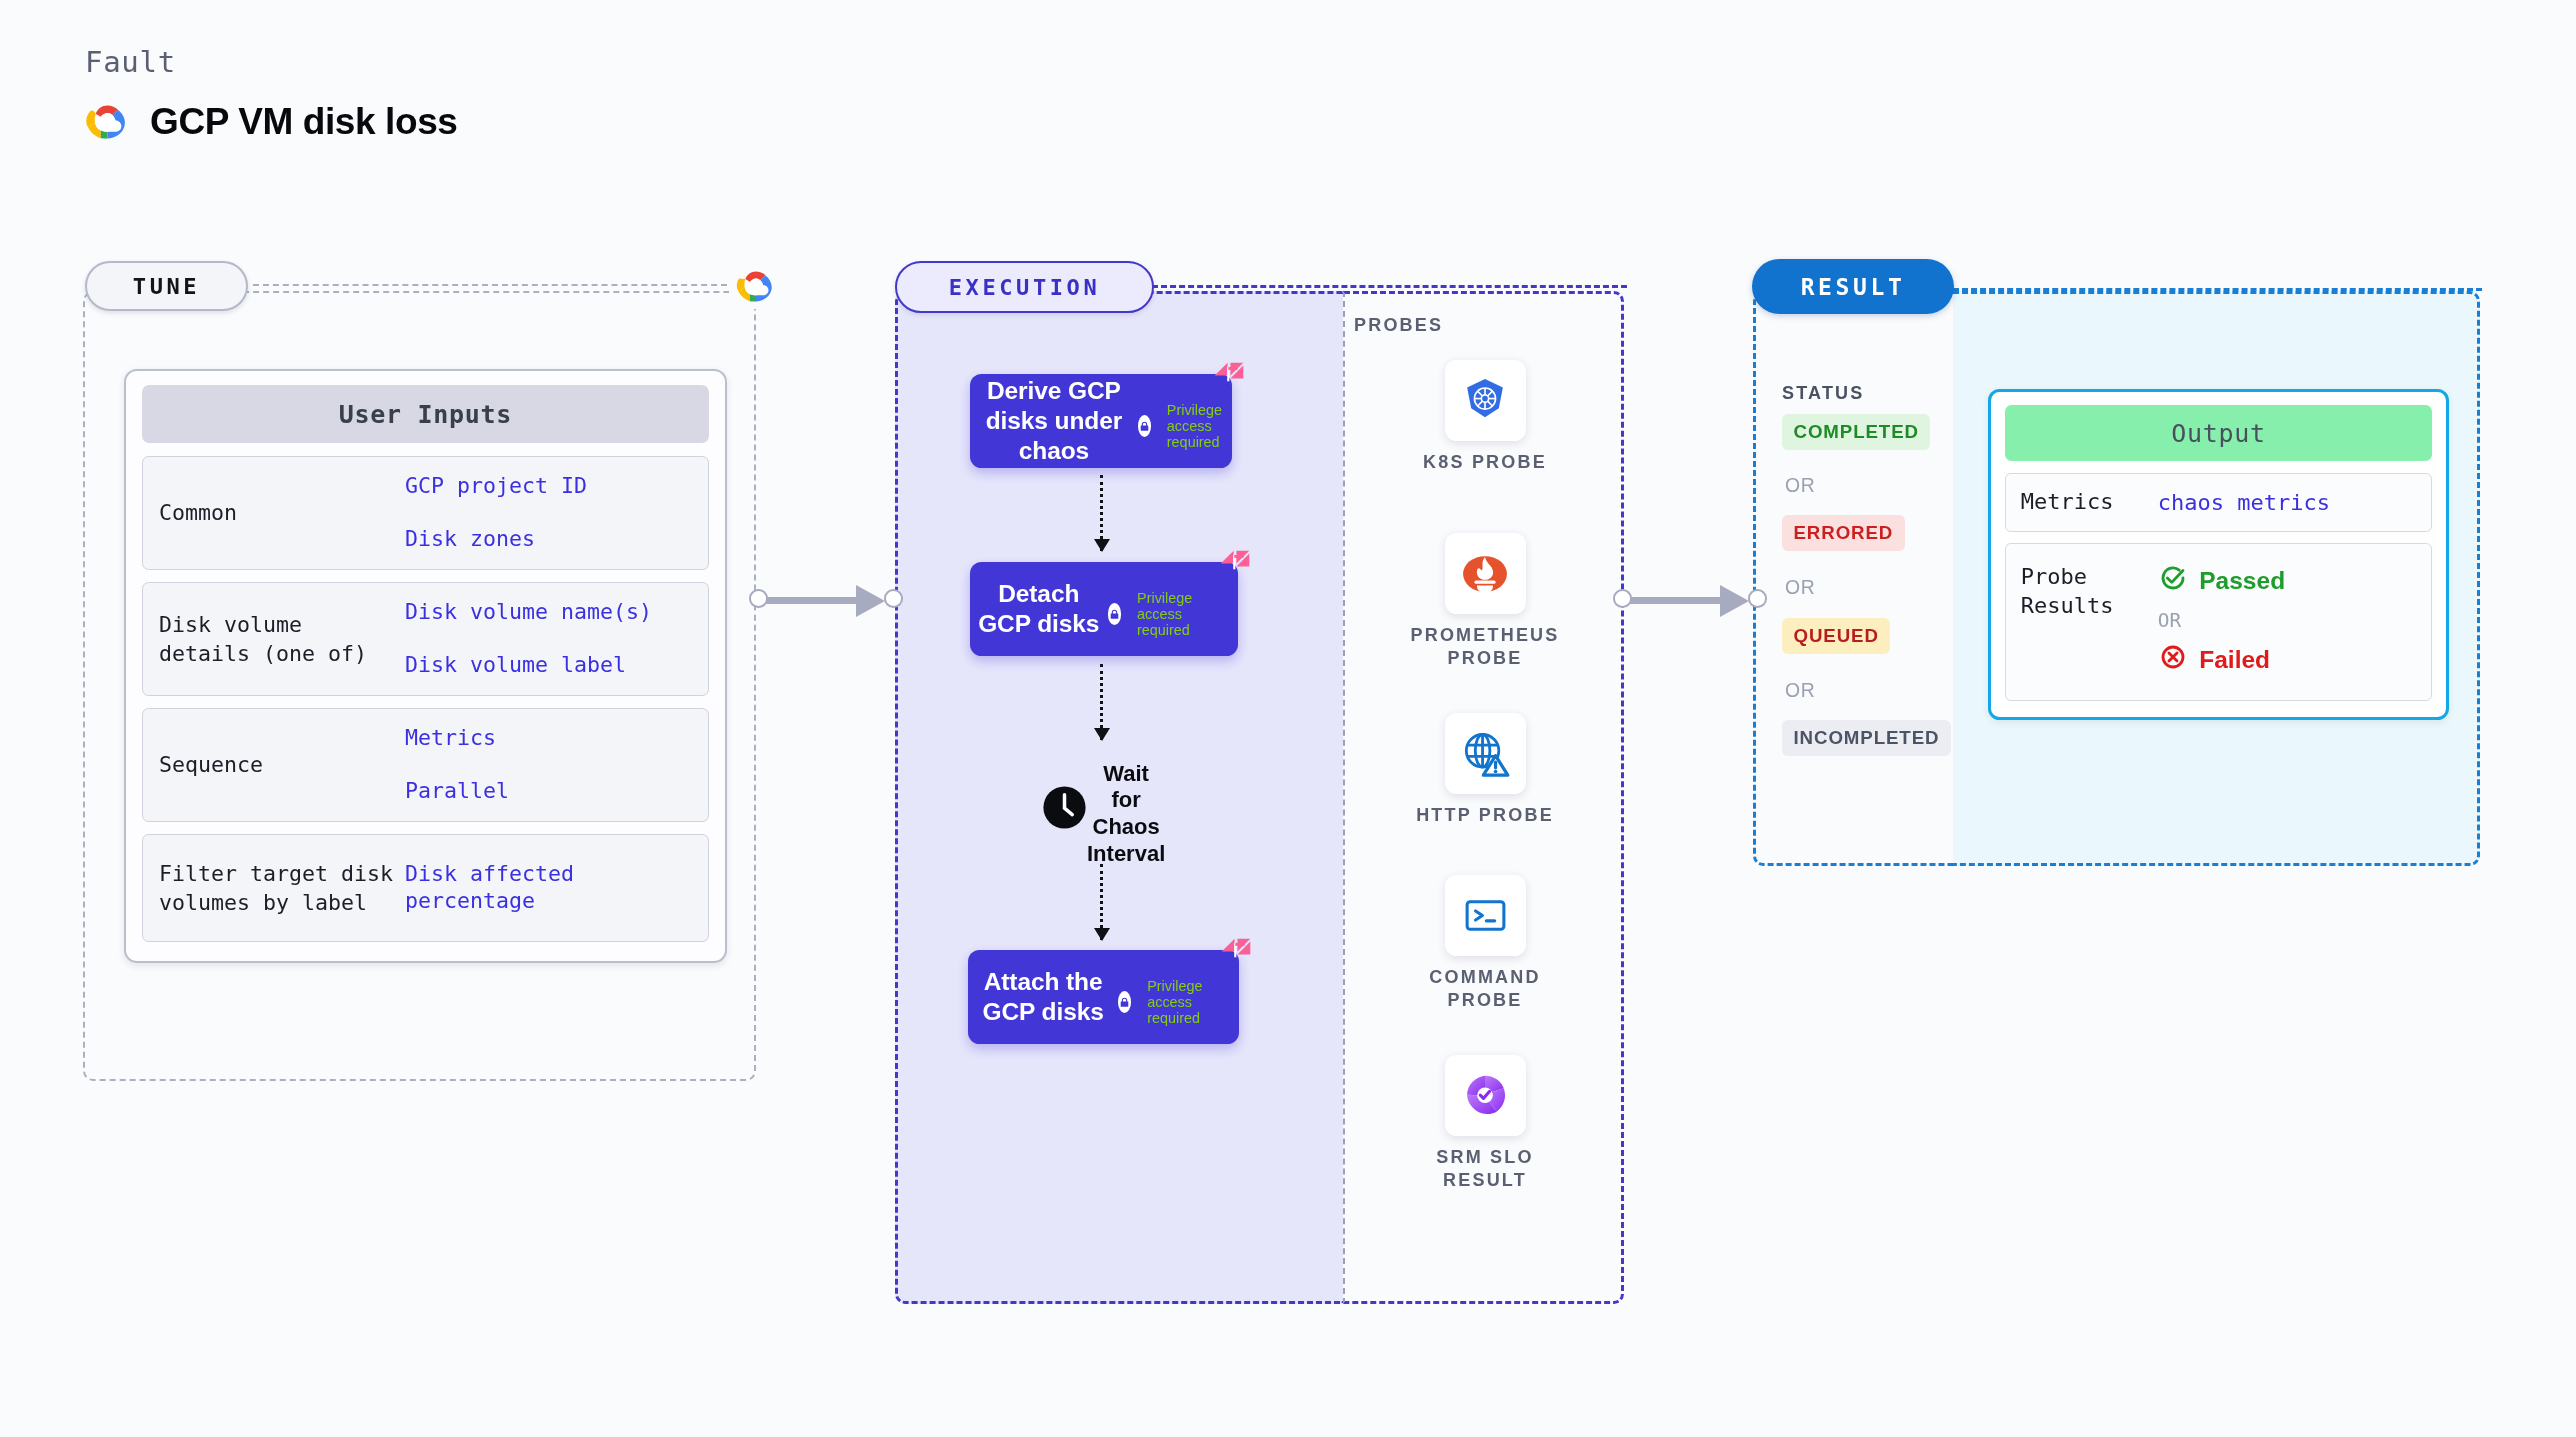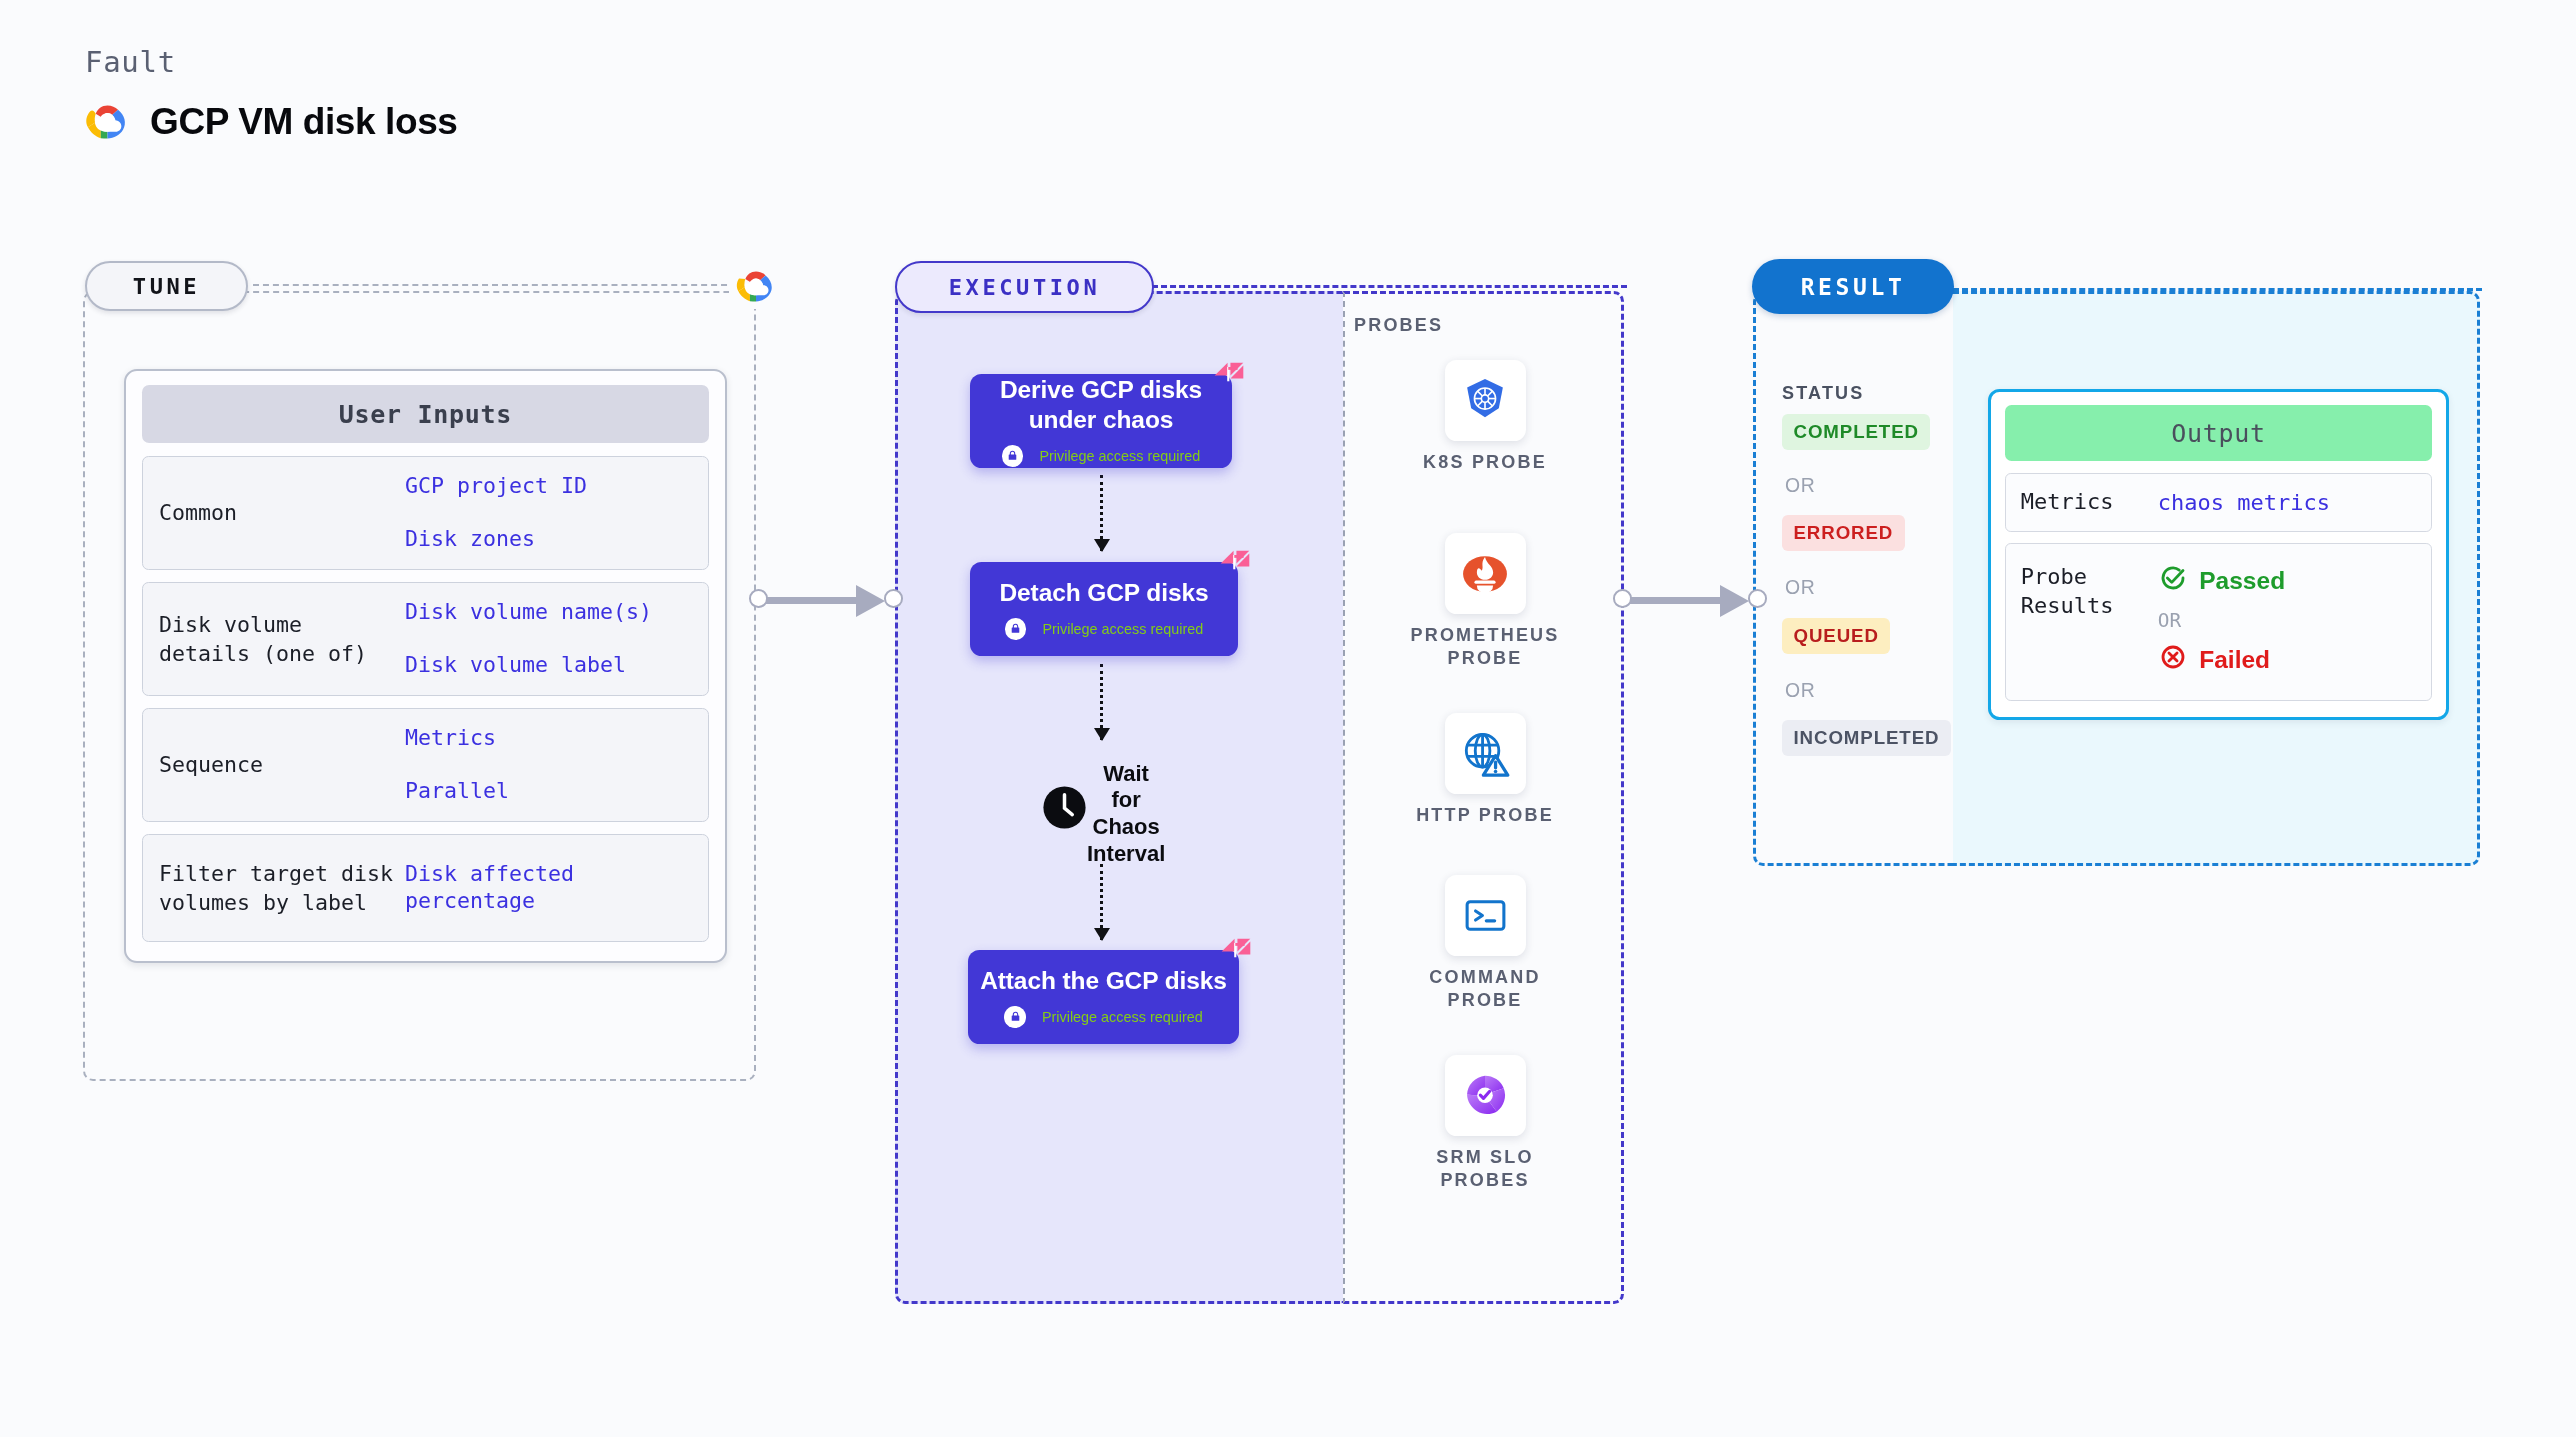--- a/index.html
+++ b/index.html
@@ -169,21 +169,21 @@
   .conn-2 .bar { width: 115px; }
   .conn-2 .head { left: 107px; }
 
   
   .exec-card {
     position: absolute;
     background: #4237d6;
     border-radius: 11.5px;
     box-shadow: 0 5px 11.5px rgba(66,55,214,.30);
     color: #ffffff;
-    display: flex; flex-direction: column; align-items: center; justify-content: center;
+    display: flex; flex-direction: row; align-items: center; justify-content: center;
     z-index: 5;
   }
   .exec-card .t {
     font-size: 24.5px; font-weight: bold; text-align: center; line-height: 1.22;
     letter-spacing: -0.1px;
   }
   .exec-card .sub {
     margin-top: 10px;
     display: flex; align-items: center; gap: 16px;
     font-size: 14.4px; color: #84cc16;
@@ -556,21 +556,21 @@
           </linearGradient>
         </defs>
         <path d="M32 6 A26 26 0 0 1 56 22 L38 28 A8 8 0 0 0 32 25 Z" fill="url(#srmg)"></path>
         <path d="M56 22 A26 26 0 0 1 47 52 L36 37 A8 8 0 0 0 38 28 Z" fill="url(#srmg)"></path>
         <path d="M47 52 A26 26 0 0 1 9 30 L27 32 A8 8 0 0 0 36 37 Z" fill="url(#srmg)"></path>
         <path d="M9 30 A26 26 0 0 1 32 6 L32 25 A8 8 0 0 0 27 32 Z" fill="url(#srmg)"></path>
         <circle cx="32" cy="31" r="10" fill="#ffffff"></circle>
         <path d="M26 31 L30 35 L38 26" stroke="#8b2bf0" stroke-width="4" fill="none" stroke-linecap="round" stroke-linejoin="round"></path>
       </svg>
     </div>
-    <div class="probe-lbl">SRM SLO PROBES</div>
+    <div class="probe-lbl">SRM SLO RESULT</div>
   </div>
 
   <div class="status-title">STATUS</div>
   <div class="st-badge b-completed">COMPLETED</div>
   <div class="st-or or-1">OR</div>
   <div class="st-badge b-errored">ERRORED</div>
   <div class="st-or or-2">OR</div>
   <div class="st-badge b-queued">QUEUED</div>
   <div class="st-or or-3">OR</div>
   <div class="st-badge b-incompleted">INCOMPLETED</div>

